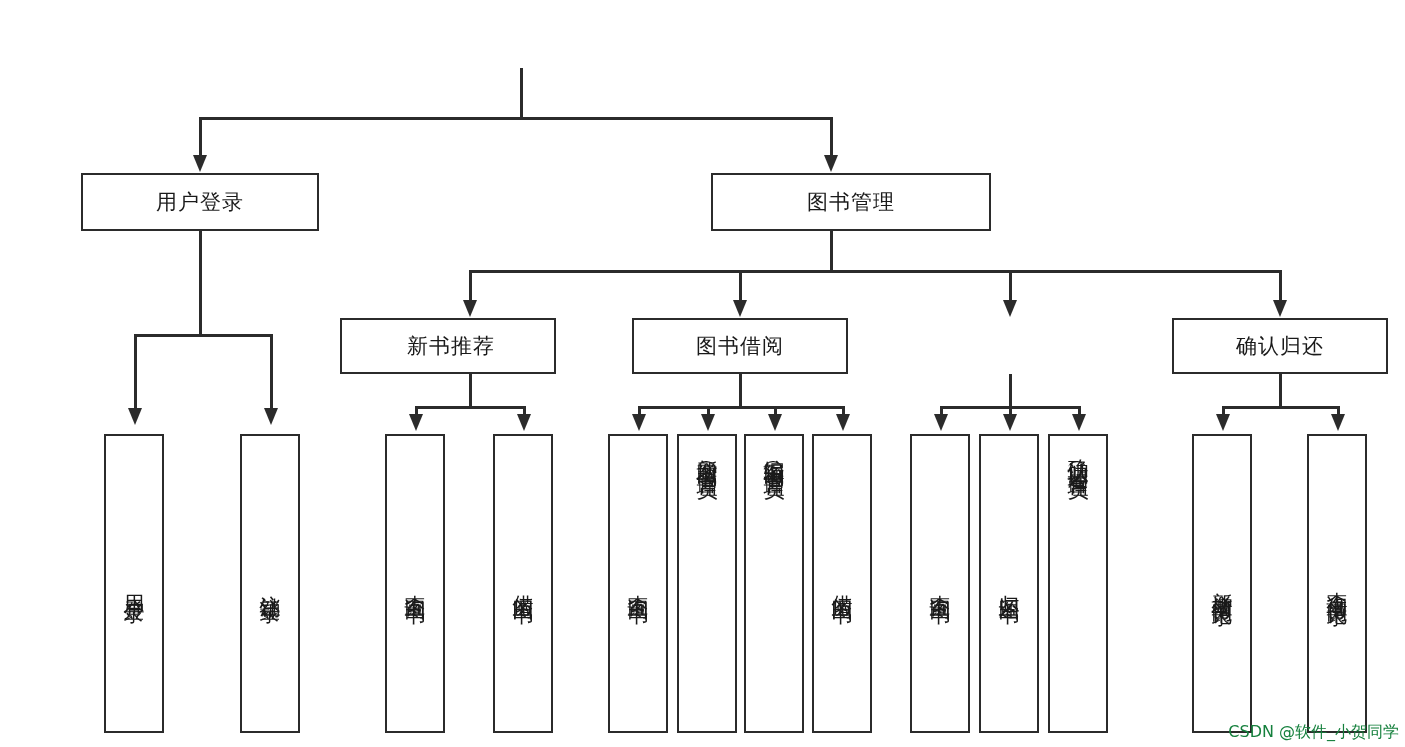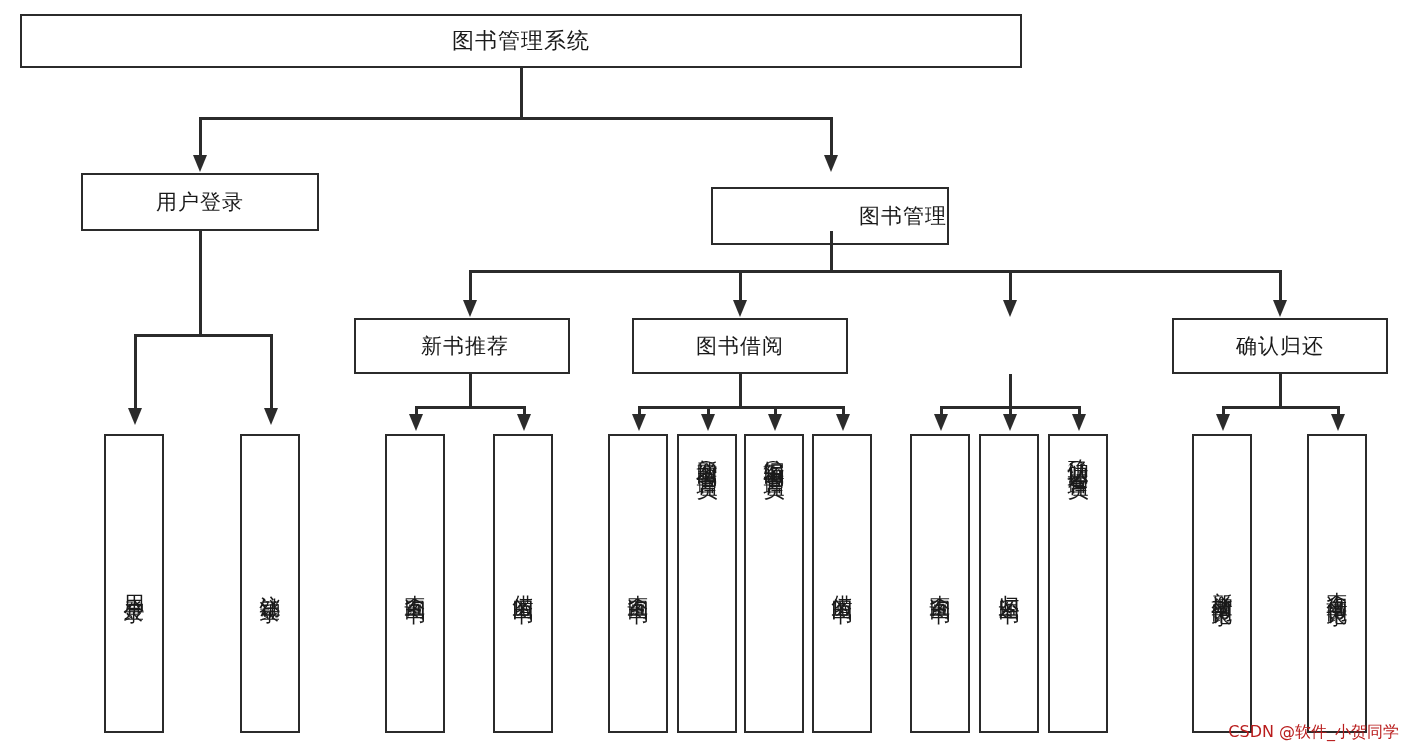--- a/index.html
+++ b/index.html
@@ -69,50 +69,47 @@
     border-right:7px solid transparent;
     border-top:17px solid #2b2b2b;
   }
 
   
   #watermark{
     position:absolute;
     right:6px;
     bottom:4px;
     font-size:16px;
-    color:#b91c1c;
+    color:#15803d;
     white-space:nowrap;
     user-select:none;
     font-family:"DejaVu Sans","Liberation Sans",sans-serif;
   }
 </style>
 </head>
 <body>
 
 <div id="canvas">
 
-  <div class="node root" style="left:20px;top:14px;width:1002px;height:54px;">
-    <span class="label">图书管理系统</span>
-  </div>
 
   <div class="ln v" style="left:520px;top:68px;height:49px;"></div>
 
   <div class="ln h" style="left:199px;top:117px;width:633px;"></div>
 
   <div class="ln v" style="left:199px;top:117px;height:40px;"></div>
   <div class="arrow" style="left:193px;top:155px;"></div>
 
   <div class="ln v" style="left:830px;top:117px;height:40px;"></div>
   <div class="arrow" style="left:824px;top:155px;"></div>
 
   <div class="node lvl2" style="left:81px;top:173px;width:238px;height:58px;">
     <span class="label">用户登录</span>
   </div>
 
-  <div class="node lvl2" style="left:711px;top:187px;width:238px;height:58px;justify-content:flex-end;">
+  <div class="node lvl2" style="left:711px;top:173px;width:280px;height:58px;">
     <span class="label">图书管理</span>
   </div>
 
   <div class="ln v" style="left:199px;top:231px;height:103px;"></div>
   <div class="ln h" style="left:134px;top:334px;width:136px;"></div>
   <div class="ln v" style="left:134px;top:334px;height:76px;"></div>
   <div class="arrow" style="left:128px;top:408px;"></div>
   <div class="ln v" style="left:270px;top:334px;height:76px;"></div>
   <div class="arrow" style="left:264px;top:408px;"></div>
 
@@ -124,21 +121,21 @@
 
   <div class="ln v" style="left:739px;top:270px;height:32px;"></div>
   <div class="arrow" style="left:733px;top:300px;"></div>
 
   <div class="ln v" style="left:1009px;top:270px;height:32px;"></div>
   <div class="arrow" style="left:1003px;top:300px;"></div>
 
   <div class="ln v" style="left:1279px;top:270px;height:32px;"></div>
   <div class="arrow" style="left:1273px;top:300px;"></div>
 
-  <div class="node lvl2" style="left:354px;top:318px;width:216px;height:56px;padding-left:6px;">
+  <div class="node lvl2" style="left:340px;top:318px;width:216px;height:56px;padding-left:6px;">
     <span class="label">新书推荐</span>
   </div>
   <div class="node lvl2" style="left:632px;top:318px;width:216px;height:56px;text-align:center;">
     <span class="label">图书借阅</span>
   </div>
   <div class="node lvl2" style="left:1172px;top:318px;width:216px;height:56px;">
     <span class="label">确认归还</span>
   </div>
 
   <div class="ln v" style="left:469px;top:374px;height:32px;"></div>

